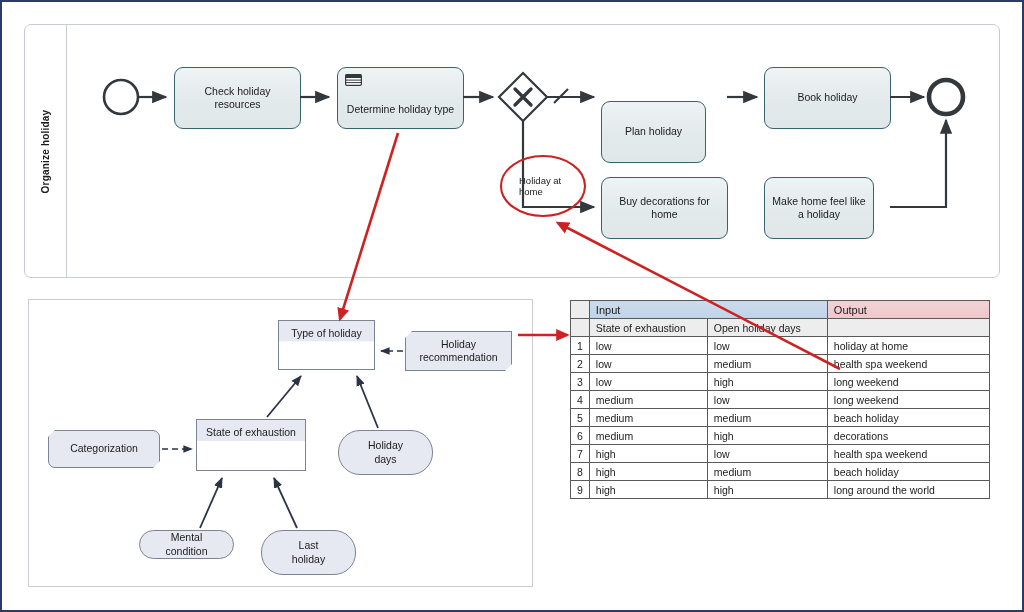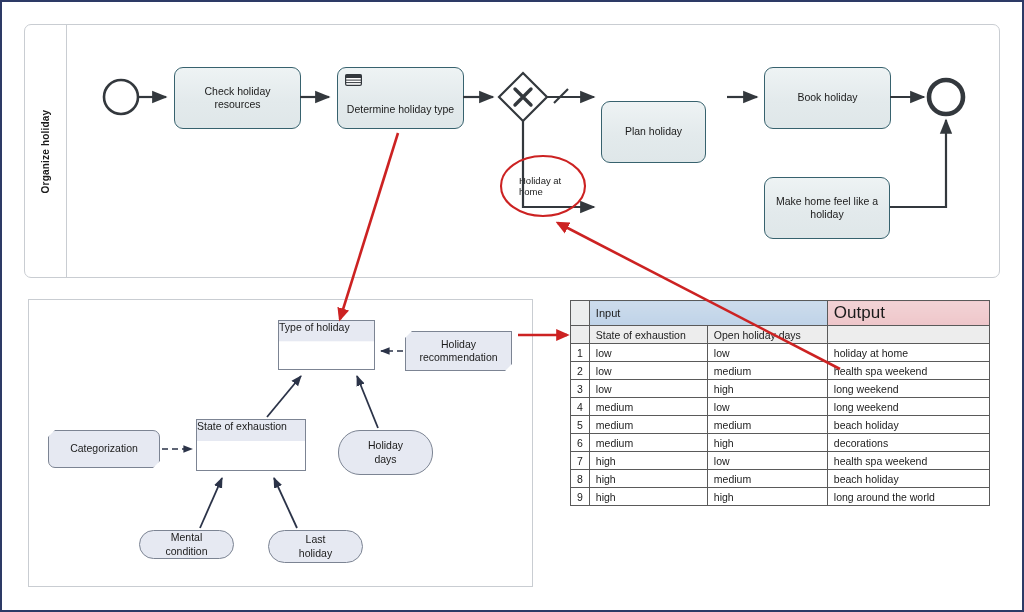--- a/index.html
+++ b/index.html
@@ -59,21 +59,22 @@
   
   #drd-panel{
     position:absolute;left:26px;top:297px;width:505px;height:288px;
     border:1.5px solid #c9cdd2;background:#fff;box-sizing:border-box;
   }
   .drd-decision{
     position:absolute;box-sizing:border-box;
     border:1.3px solid #7c8493;
     background:linear-gradient(180deg,#e6e9f2 0%,#e6e9f2 42%,#ffffff 43%,#ffffff 100%);
     font-size:10.5px;color:#1b1b1b;
-    text-align:left;
+    text-align:center;
+    padding-top:6px;
     line-height:1.25;
   }
   .drd-input{
     position:absolute;box-sizing:border-box;
     border:1.3px solid #7c8493;
     background:#e6e9f2;
     border-radius:22px;
     display:flex;align-items:center;justify-content:center;
     text-align:center;font-size:10.5px;color:#1b1b1b;line-height:1.25;
   }
@@ -102,21 +103,21 @@
     text-align:left;
     height:18px;
     box-sizing:border-box;
   }
   .c-idx{width:18px;text-align:center;background:#fff;}
   .c-in1{width:118px;}
   .c-in2{width:120px;}
   .c-out{width:162px;}
   .hdr-corner{background:#eceded;}
   .hdr-input{background:linear-gradient(180deg,#cddcec 0%,#bfd3e8 100%);text-align:center;font-size:11px;}
-  .hdr-output{background:linear-gradient(180deg,#f2d3d6 0%,#eec6ca 100%);text-align:center;font-size:17px;}
+  .hdr-output{background:linear-gradient(180deg,#f2d3d6 0%,#eec6ca 100%);text-align:center;font-size:11px;}
   .sub-hdr{background:#ededed;}
 </style>
 </head>
 <body>
 
 <div id="page">
 
   <div id="bpmn-pool">
     <div id="bpmn-lane-label">
       <span>Organize holiday</span>
@@ -137,22 +138,25 @@
     </div>
 
     <div class="bpmn-task" style="left:576px;top:42px;width:105px;height:62px;margin-top:34px;">
       <span>Plan holiday</span>
     </div>
 
     <div class="bpmn-task" style="left:739px;top:42px;width:127px;height:62px;justify-content:center;">
       <span>Book holiday</span>
     </div>
 
-
-    <div class="bpmn-task" style="left:739px;top:152px;width:126px;height:62px;">
+    <div class="bpmn-task" style="left:576px;top:152px;width:127px;height:62px;">
+      <span>Buy decorations for home</span>
+    </div>
+
+    <div class="bpmn-task" style="left:739px;top:152px;width:110px;height:62px;">
       <span>Make home feel like a holiday</span>
     </div>
 
     <div class="flow-label" style="left:494px;top:150px;">Holiday at
 home</div>
   </div>
 
   <svg class="layer">
     <defs>
       <marker id="ah" viewBox="0 0 10 10" refX="9" refY="5" markerWidth="7" markerHeight="7" orient="auto-start-reverse">
@@ -198,21 +202,21 @@
     <div class="drd-input" style="left:309px;top:130px;width:95px;height:45px;white-space:pre-line;">
       <span>Holiday
 days</span>
     </div>
 
     <div class="drd-input" style="left:110px;top:230px;width:95px;height:29px;white-space:pre-line;">
       <span>Mental
 condition</span>
     </div>
 
-    <div class="drd-input" style="left:239px;top:230px;width:95px;height:33px;white-space:pre-line;">
+    <div class="drd-input" style="left:232px;top:230px;width:95px;height:45px;white-space:pre-line;">
       <span>Last
 holiday</span>
     </div>
 
     <div class="drd-knowledge" style="left:376px;top:31px;width:107px;height:40px;white-space:pre-line;">
       <span>Holiday
 recommendation</span>
     </div>
 
     <div class="drd-knowledge" style="left:19px;top:130px;width:112px;height:38px;border-radius:7px;">

